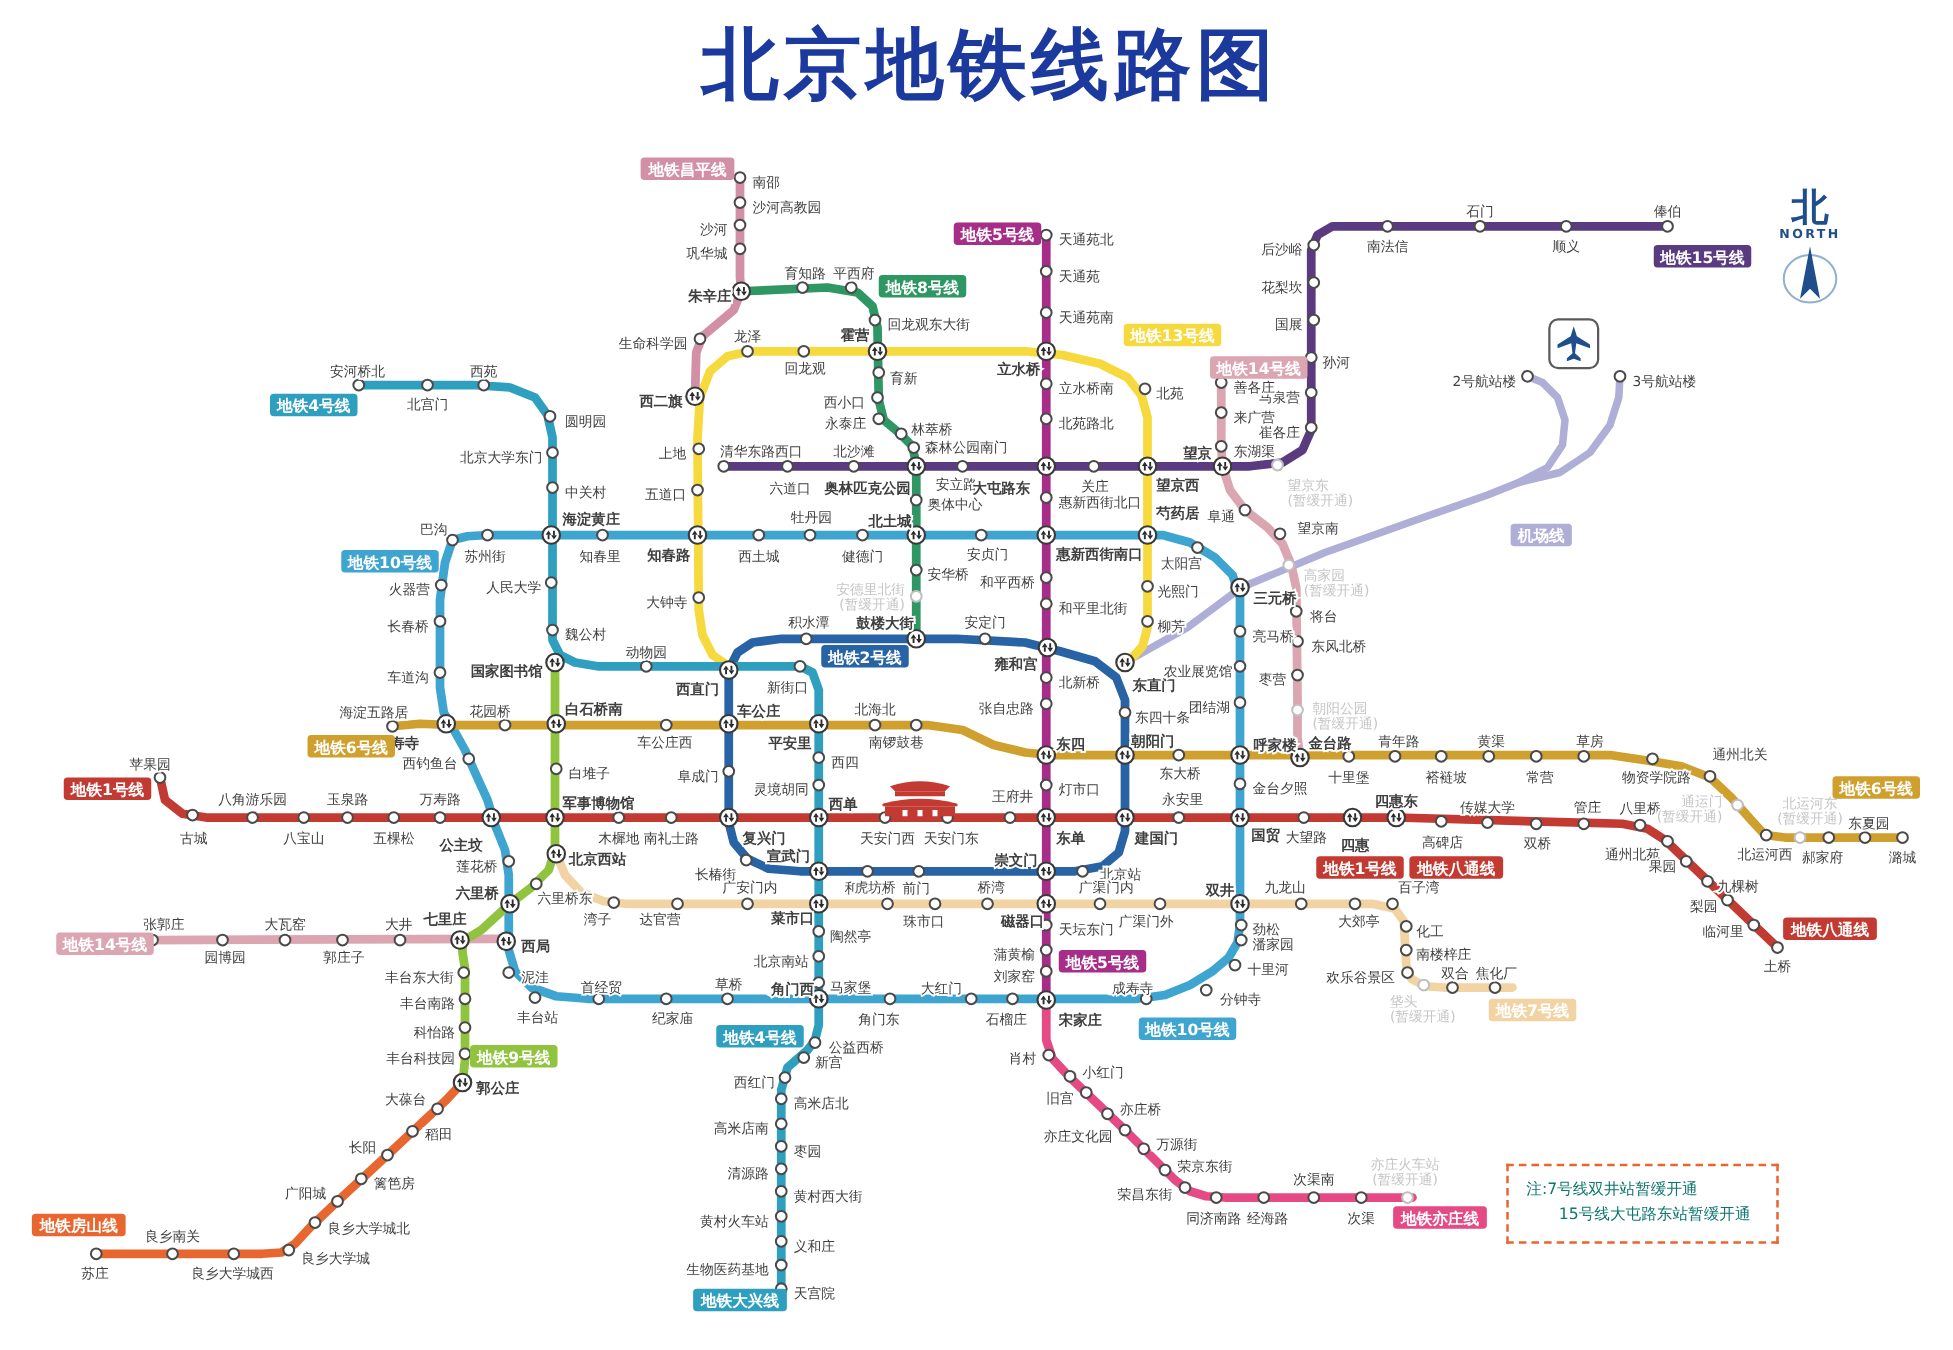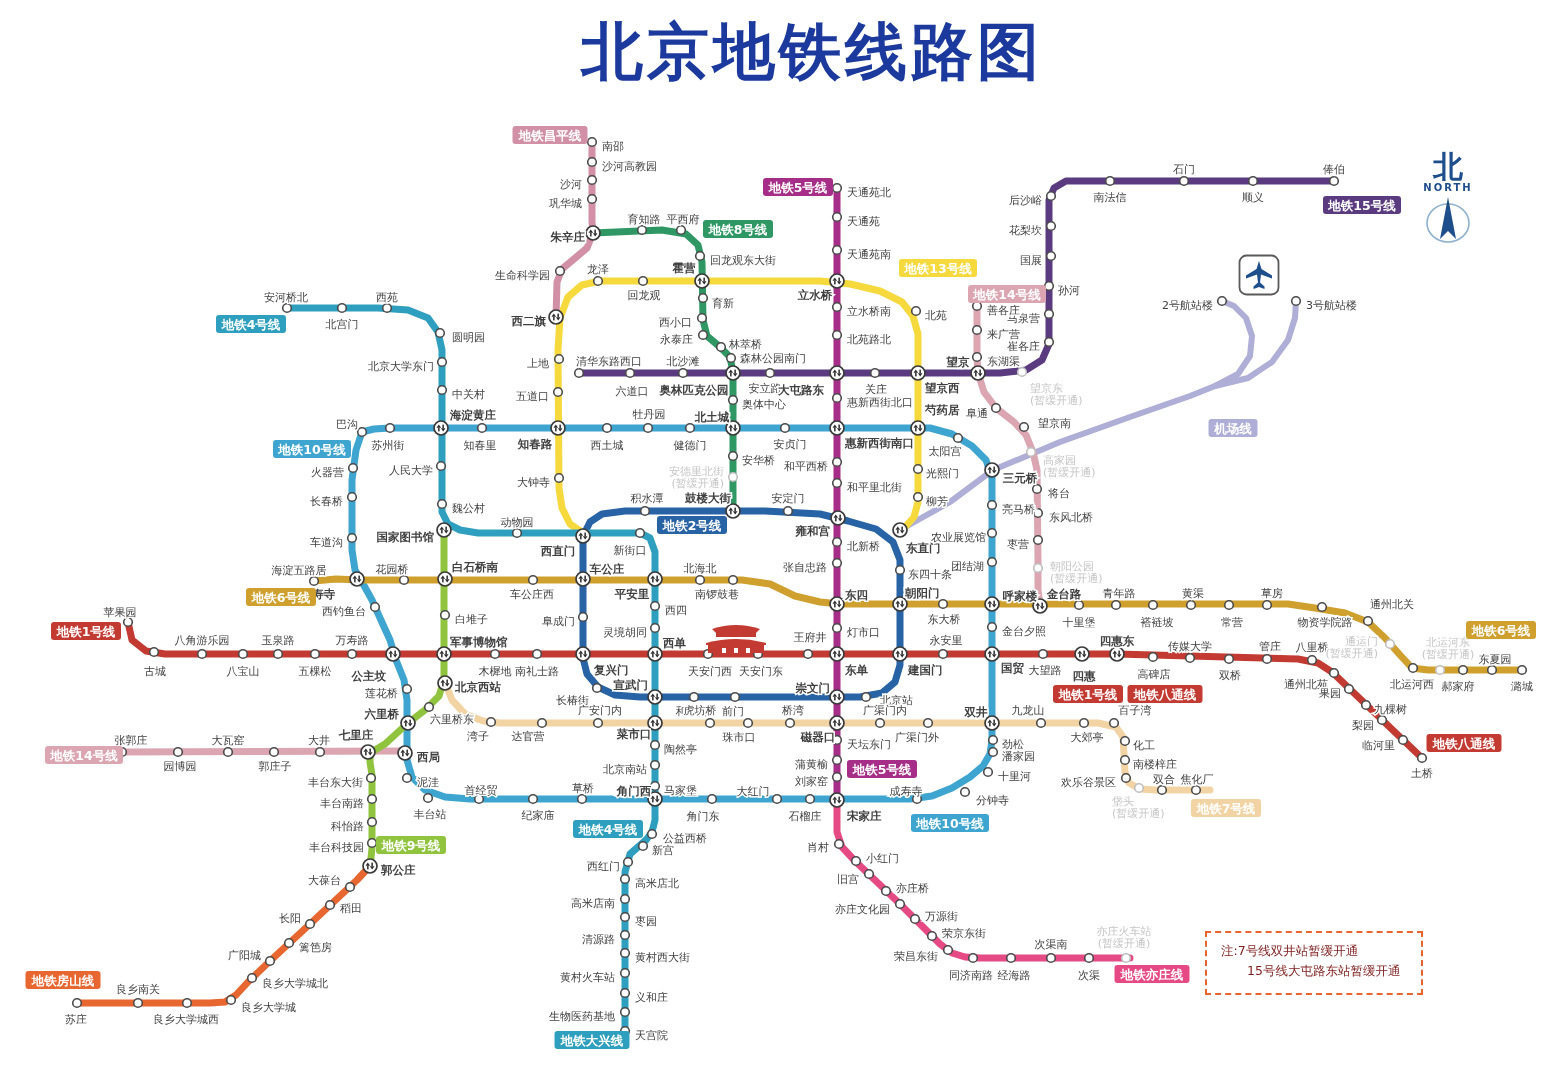--- a/index.html
+++ b/index.html
@@ -1,25 +1,25 @@
 <!DOCTYPE html>
 <html><head>
 <meta charset="utf-8">
 <style>
   html,body{margin:0;padding:0;background:#fff;width:1562px;height:1080px;overflow:hidden;
     font-family:"DejaVu Sans","Liberation Sans",sans-serif;}
   #stage{position:relative;width:1562px;height:1080px;background:#fff;}
   #map{position:absolute;left:0;top:0;}
-  .title{position:absolute;left:412px;top:10px;width:800px;text-align:center;
+  .title{position:absolute;left:392px;top:10px;width:800px;text-align:center;
     font-size:62px;font-weight:bold;color:#1C3A9E;letter-spacing:4px;}
   .compass{position:absolute;left:1408px;top:152px;width:80px;text-align:center;color:#1F4E8C;}
   .compass .cn{font-size:30px;font-weight:bold;line-height:30px;}
   .compass .en{font-size:10px;font-weight:bold;letter-spacing:2px;}
   .notebox{position:absolute;left:1205px;top:931px;width:200px;height:52px;
-    border:2px dashed #E8652F;padding:8px 0 0 14px;color:#7f1d1d;font-size:12.5px;}
+    border:2px dashed #E8652F;padding:8px 0 0 14px;color:#0f766e;font-size:12.5px;}
   .notebox div{line-height:20px;}
   .notebox .l2{padding-left:26px;}
   .airport{position:absolute;left:1238px;top:254px;}
   .gate{position:absolute;left:698px;top:620px;}
 </style>
 </head>
 <body>
 <div id="stage">
 
 <svg id="map" width="1562" height="1080" viewBox="0 0 1562 1080">

